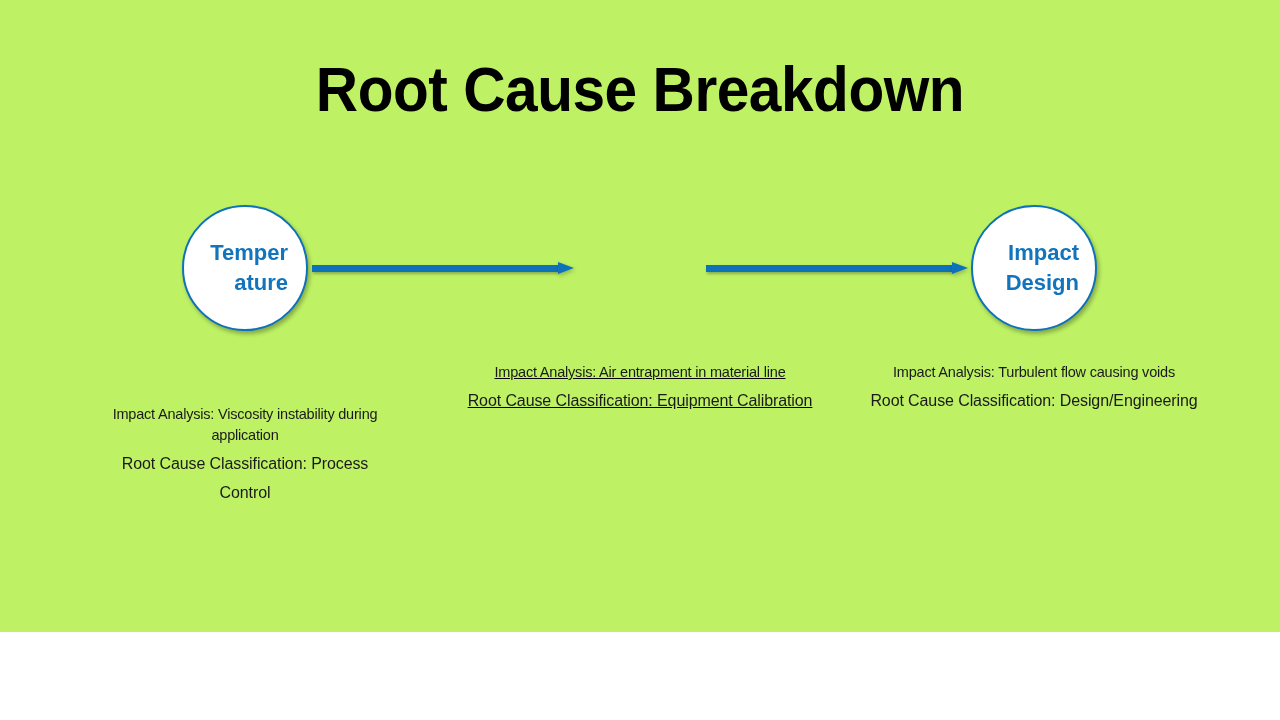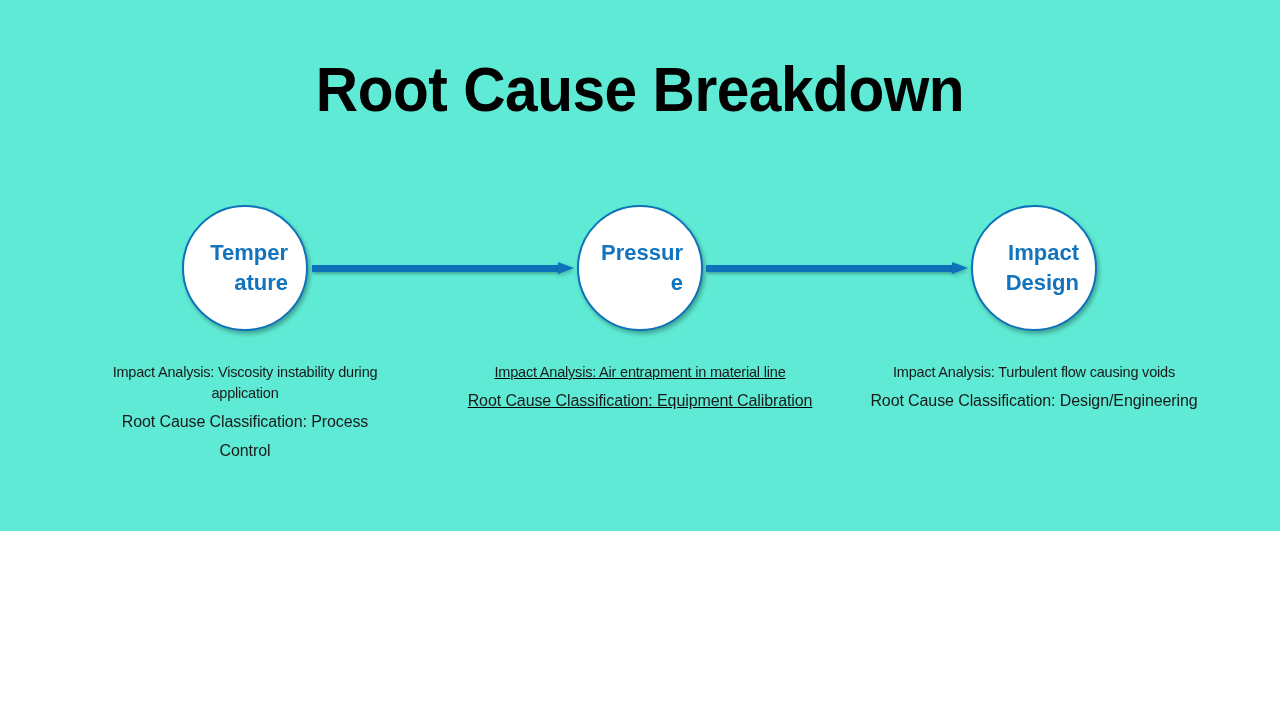--- a/index.html
+++ b/index.html
@@ -12,22 +12,22 @@
     background: #ffffff;
     font-family: "Liberation Sans", sans-serif;
     overflow: hidden;
     position: relative;
   }
 
   #slide {
     position: absolute;
     inset: 0;
     width: 1280px;
-    height: 531px;
-    background: #5eead4;
+    height: 632px;
+    background: #bef264;
   }
 
   
   #slide-title {
     position: absolute;
     left: 0;
     top: 58px;
     width: 1280px;
     text-align: center;
     font-size: 63px;
@@ -124,21 +124,21 @@
     left: 0;
     top: 362px;
     width: 1280px;
     height: 120px;
   }
   .caption {
     position: absolute;
     top: 0;
     text-align: center;
   }
-  .caption-1 { left: 95px;  width: 300px; }
+  .caption-1 { left: 95px;  width: 300px; margin-top: 42px; }
   .caption-2 { left: 464px; width: 352px; text-decoration: underline; }
   .caption-3 { left: 870px; width: 328px; text-align: center; }
 
   .impact-line {
     font-size: 14.5px;
     font-weight: 400;
     line-height: 21px;
     color: #1a1a1a;
     letter-spacing: -0.2px;
   }
@@ -163,24 +163,20 @@
     <div class="node node-1">
       <div class="node-circle"></div>
       <div class="node-label">Temperature</div>
     </div>
 
     <div class="arrow arrow-1">
       <div class="arrow-shaft"></div>
       <div class="arrow-head"></div>
     </div>
 
-    <div class="node node-2">
-      <div class="node-circle"></div>
-      <div class="node-label">Pressure</div>
-    </div>
 
     <div class="arrow arrow-2">
       <div class="arrow-shaft"></div>
       <div class="arrow-head"></div>
     </div>
 
     <div class="node node-3">
       <div class="node-circle"></div>
       <div class="node-label">Impact Design</div>
     </div>

